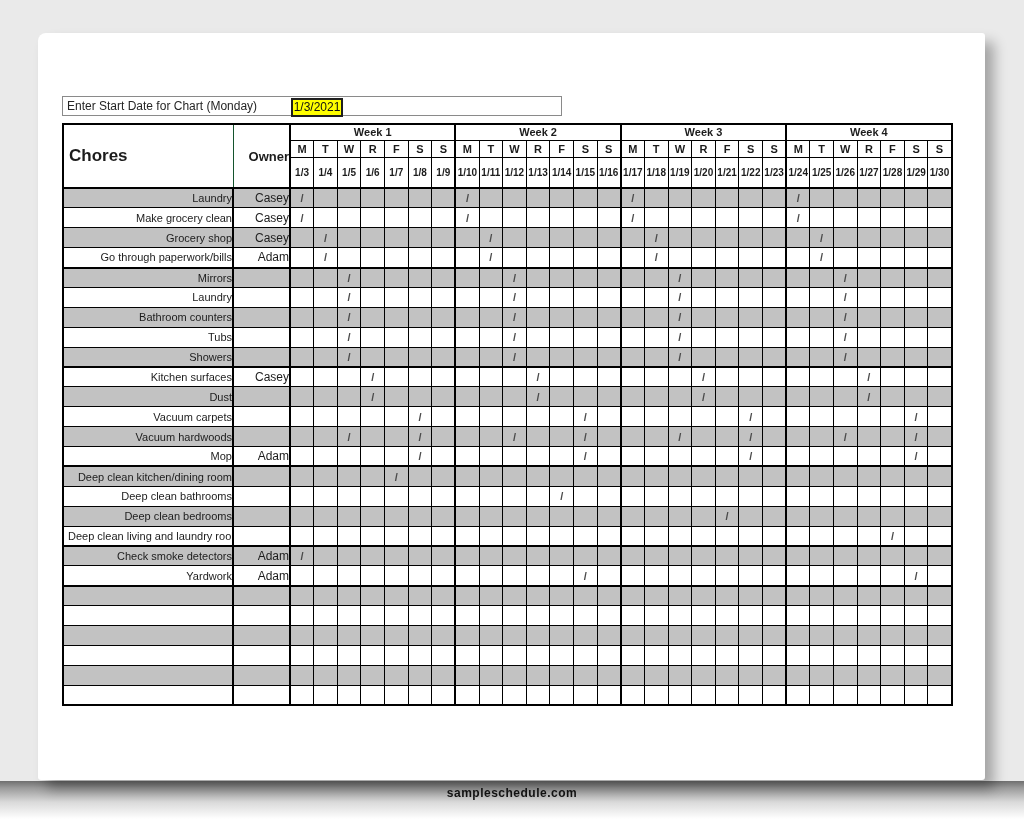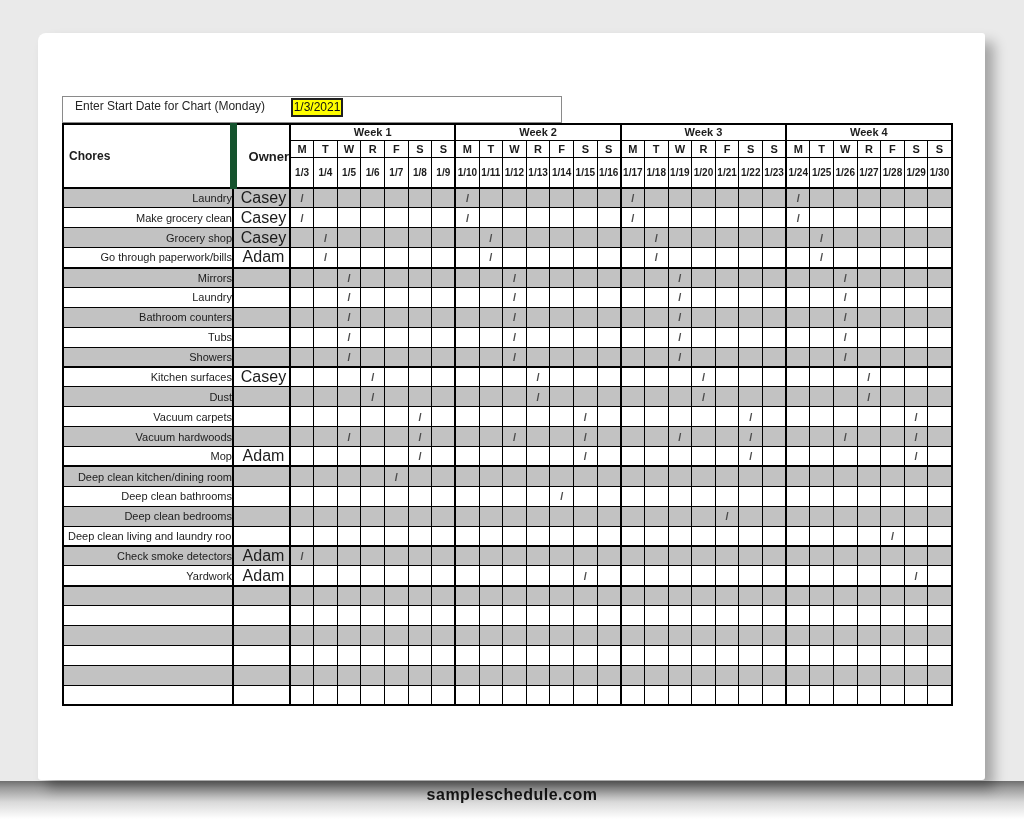--- a/index.html
+++ b/index.html
@@ -3,50 +3,50 @@
 <meta charset="utf-8">
 <style>
   html,body{margin:0;padding:0;}
   body{font-family:"Liberation Sans", sans-serif; background:#e9e9e9;}
   .screen{position:relative; width:1024px; height:819px; overflow:hidden; background:#eaeaea;}
 
   
   .footer-band{position:absolute; left:0; top:781px; width:1024px; height:38px; z-index:1;
     background:linear-gradient(to bottom,#6f6f6f 0%, #9a9a9a 18%, #d9d9d9 55%, #ffffff 100%);}
   .footer-text{position:absolute; left:0; top:5px; width:100%; text-align:center;
-    font-size:16px; font-weight:bold; color:#141414; letter-spacing:0.5px;}
+    font-size:12px; font-weight:bold; color:#141414; letter-spacing:0.5px;}
 
   
   .page{position:absolute; left:38px; top:33px; width:947px; height:747px; background:#ffffff;
     z-index:2; border-radius:8px 3px 3px 3px; box-shadow:9px 9px 13px rgba(0,0,0,0.30);}
 
   
-  .start-strip{position:absolute; left:24px; top:63px; width:500px; height:27px;
+  .start-strip{position:absolute; left:24px; top:63px; width:500px; height:20px;
     border:1px solid #8a8a8a; box-sizing:border-box; font-size:12px; color:#262626;
-    line-height:19px; padding-left:12px;}
+    line-height:19px; padding-left:4px;}
   .start-value{position:absolute; left:253px; top:65px; width:52px; height:19px;
     background:#ffff00; border:2px solid #1f1f1f; box-sizing:border-box; text-align:center;
     font-size:12px; line-height:15px; color:#111;}
 
   
   table.chart{position:absolute; left:24px; top:90px; border-collapse:collapse;
     table-layout:fixed; width:889px; border:2px solid #000;}
   .chart th, .chart td{border:1px solid #000; overflow:hidden; white-space:nowrap;
     padding:0; color:#1c1c1c; box-sizing:border-box;}
-  th.chores-h{font-size:12px; font-weight:bold; text-align:left; padding-left:5px;
-    border-right:7px solid #14532d; border-bottom:2px solid #000;}
+  th.chores-h{font-size:17px; font-weight:bold; text-align:left; padding-left:5px;
+    border-right:1px solid #14532d; border-bottom:2px solid #000;}
   th.owner-h{font-size:13px; font-weight:bold; text-align:right; padding-left:4px;
     border-right:2px solid #000; border-bottom:2px solid #000;}
   th.week-h{font-size:11px; font-weight:bold; text-align:center;}
   th.dayletter{font-size:11px; font-weight:bold; text-align:center;}
   th.datecell{font-size:10px; font-weight:bold; text-align:center; border-bottom:2px solid #000;}
   tr.hrow1{height:16px;} tr.hrow2{height:17px;} tr.hrow3{height:31px;}
   tbody tr{height:19.9px;}
   td.chore-c{font-size:11px; text-align:right; padding-left:4px;}
-  td.owner-c{font-size:16px; text-align:center; padding-left:4px;
+  td.owner-c{font-size:12px; text-align:right; padding-left:4px;
     border-left:2px solid #000; border-right:2px solid #000;}
   td.day-c{font-size:11px; font-weight:bold; text-align:center; color:#4a4a4a;}
   .wk-start{border-left-width:2px !important;}
   tr.stripe td{background:#c2c2c2;}
   tr.grp-top td{border-top-width:2px;}
 </style>
 </head>
 <body>
 
 <div class="screen">

